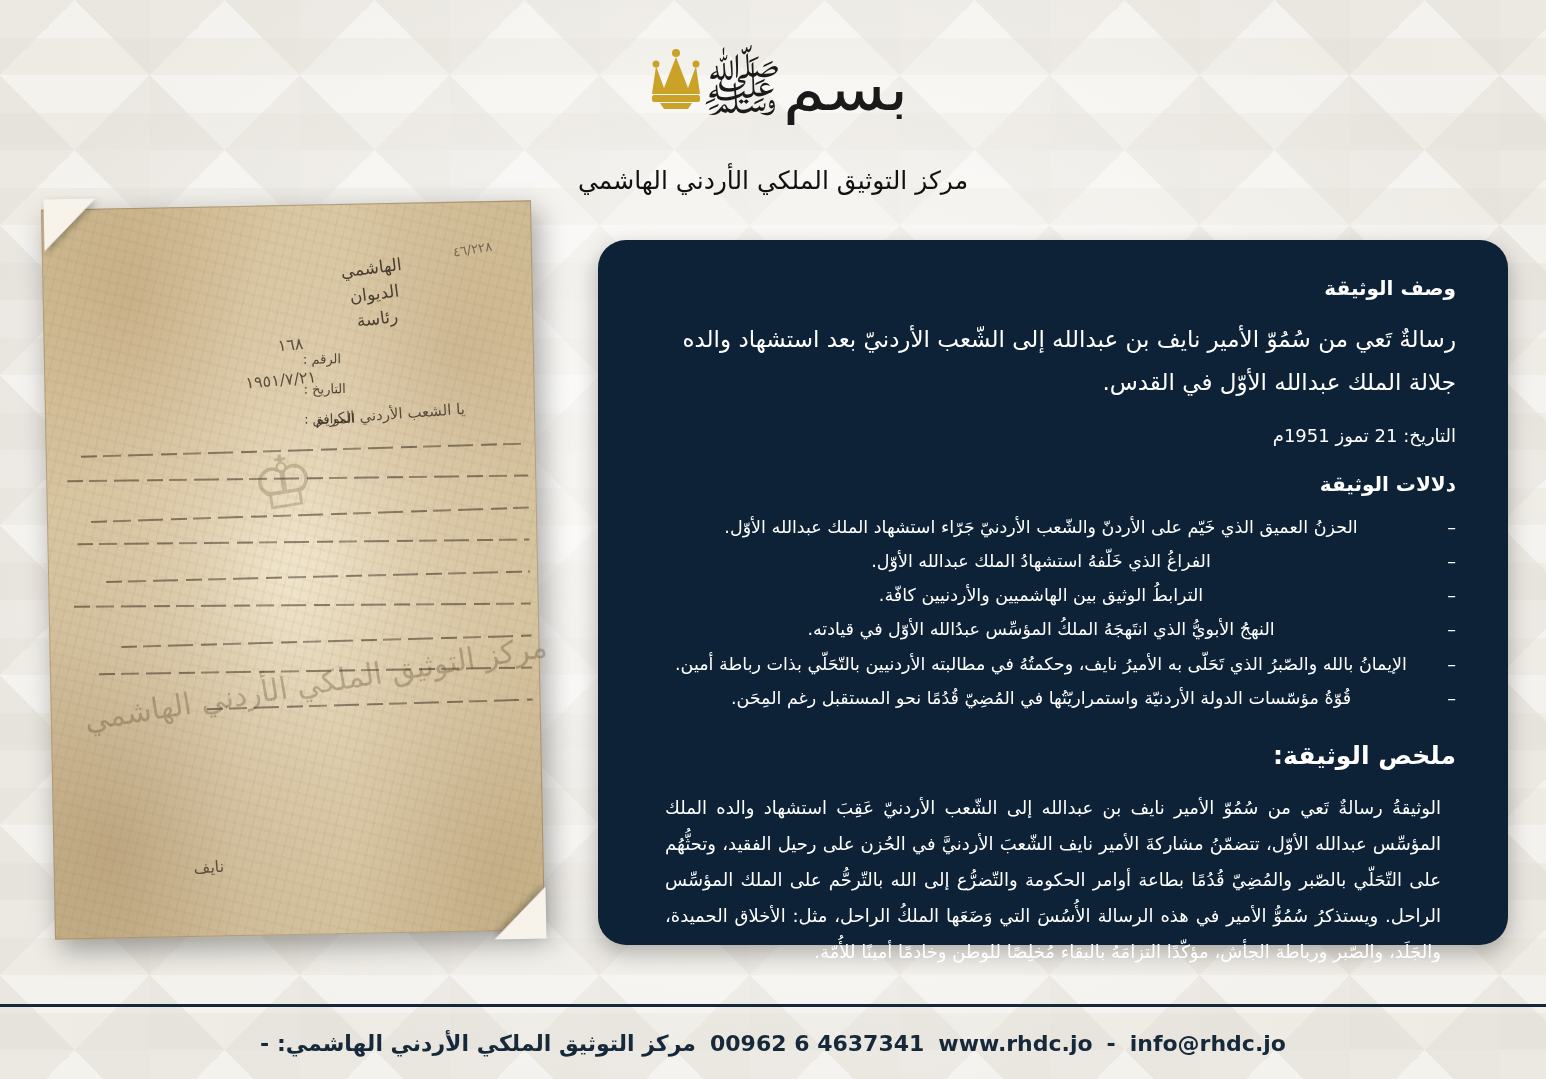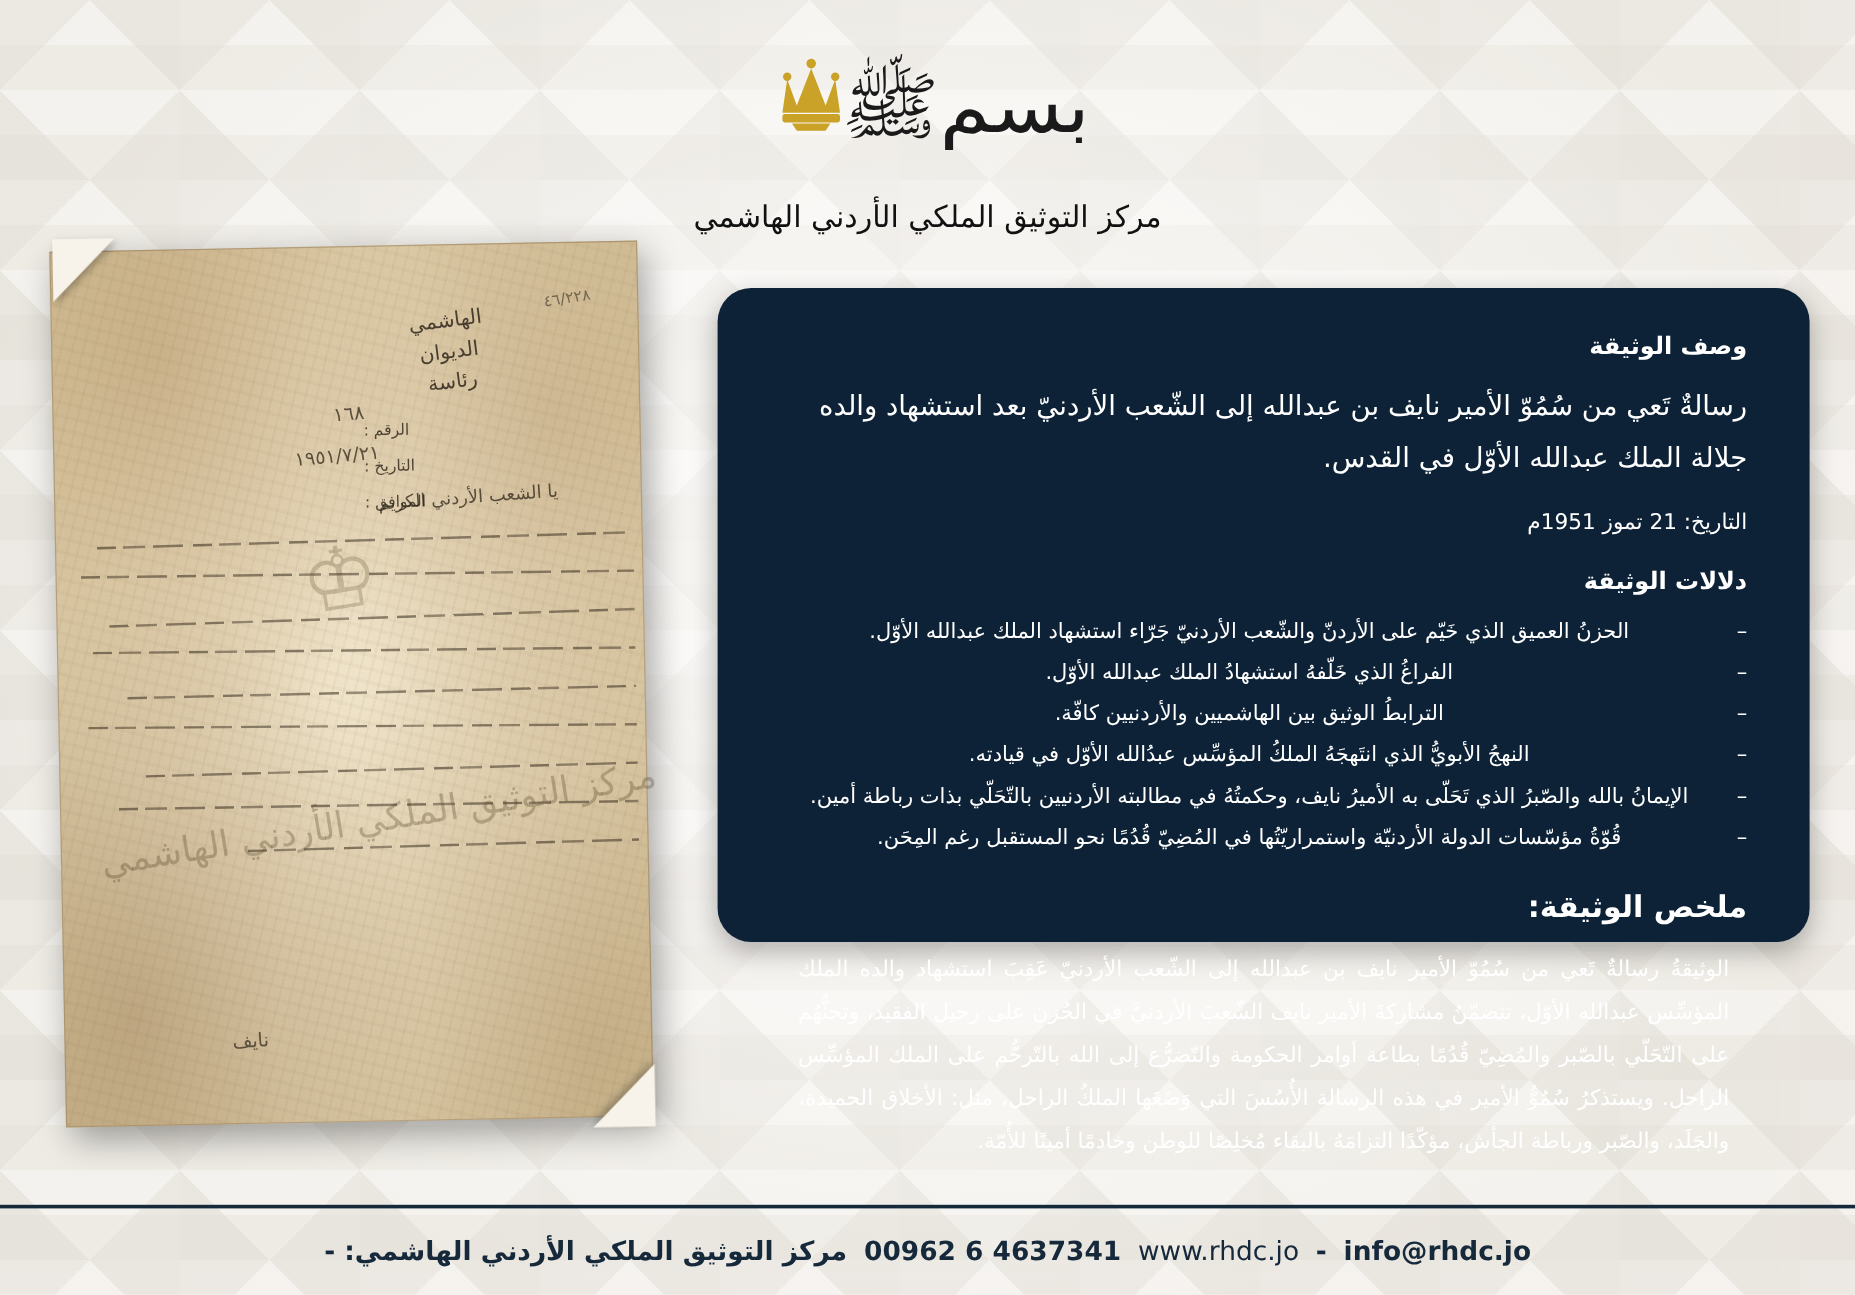--- a/index.html
+++ b/index.html
@@ -257,21 +257,21 @@
     letter-spacing: 2px;
     color: rgba(80,62,34,0.30);
   }
 
   
   .panel {
     position: absolute;
     right: 38px;
     top: 240px;
     width: 910px;
-    height: 545px;
+    height: 705px;
     background: #0d2236;
     border-radius: 28px;
     color: #ffffff;
     padding: 36px 52px 30px 52px;
     box-shadow: 0 8px 22px rgba(0,0,0,0.28);
     text-align: right;
     direction: rtl;
   }
   .panel h2 {
     margin: 0 0 18px 0;
@@ -334,21 +334,21 @@
     align-items: center;
     justify-content: center;
     gap: 14px;
     font-size: 22px;
     color: #16293b;
     direction: rtl;
   }
   .footer .center-name { font-weight: bold; }
   .footer .phone { font-weight: bold; direction: ltr; }
   .footer .sep { font-weight: bold; }
-  .footer .web { font-weight: normal; direction: ltr; }
+  .footer .web { font-weight: bold; direction: ltr; }
   .footer .mail { font-weight: bold; direction: ltr; }
 </style>
 </head>
 <body>
 
 <div class="bg-pattern"></div>
 <div class="bg-vignette"></div>
 
 <div class="page">
 

